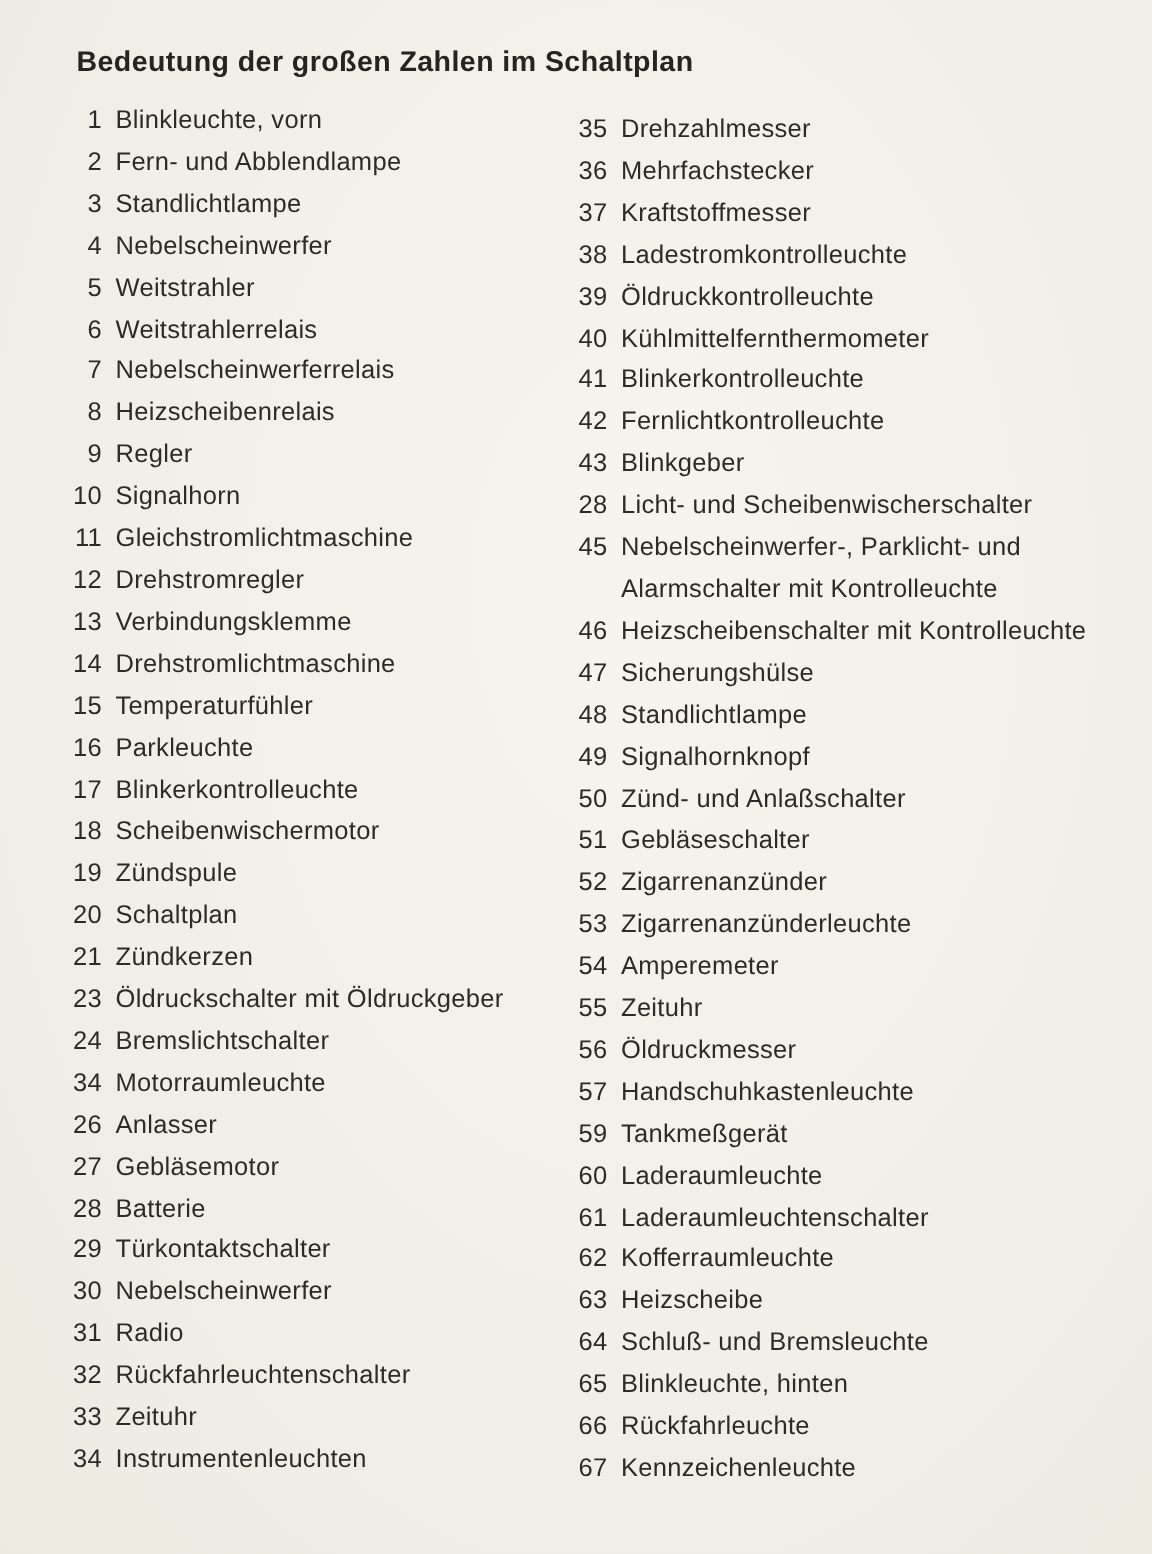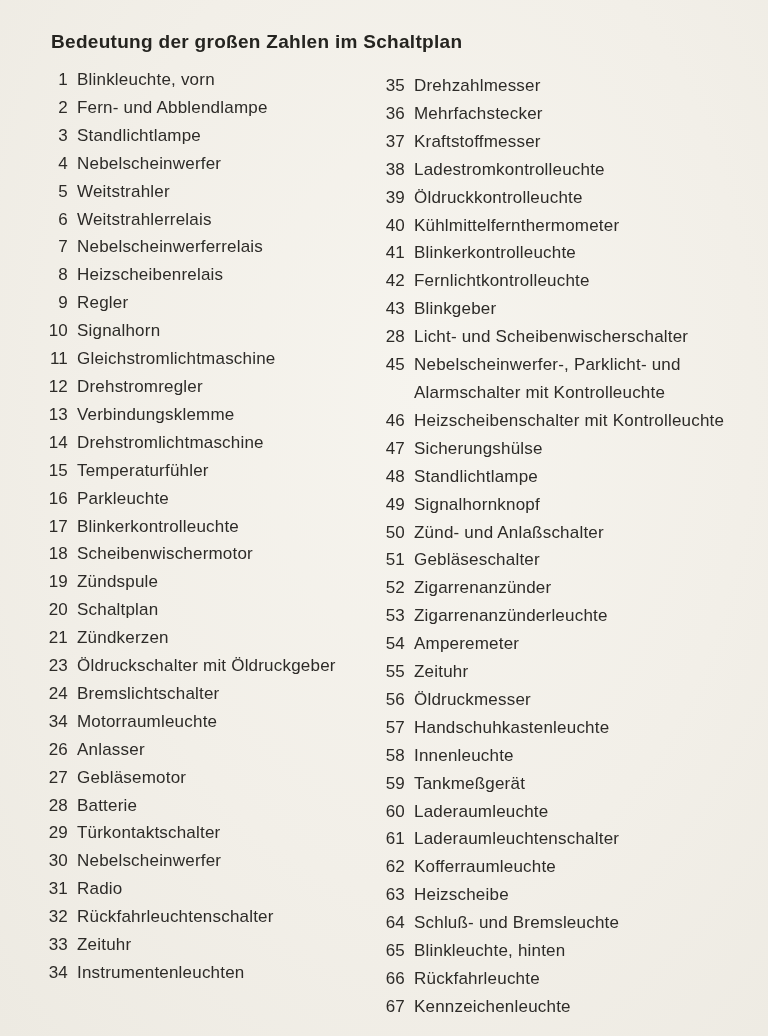--- a/index.html
+++ b/index.html
@@ -277,24 +277,20 @@
       </li>
       <li>
         <span class="num">56</span>
         <span class="lbl">Öldruckmesser</span>
       </li>
       <li>
         <span class="num">57</span>
         <span class="lbl">Handschuhkastenleuchte</span>
       </li>
       <li>
-        <span class="num">58</span>
-        <span class="lbl">Innenleuchte</span>
-      </li>
-      <li>
         <span class="num">59</span>
         <span class="lbl">Tankmeßgerät</span>
       </li>
       <li>
         <span class="num">60</span>
         <span class="lbl">Laderaumleuchte</span>
       </li>
       <li>
         <span class="num">61</span>
         <span class="lbl">Laderaumleuchtenschalter</span>

